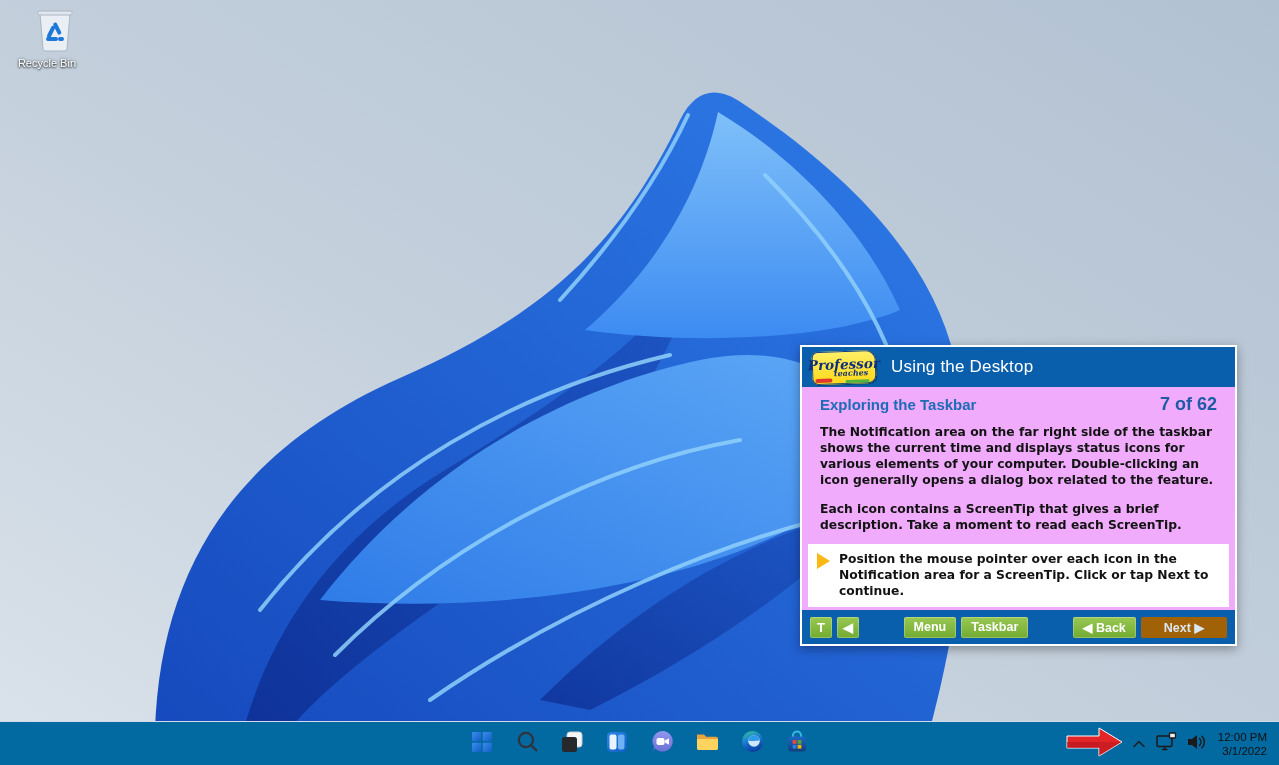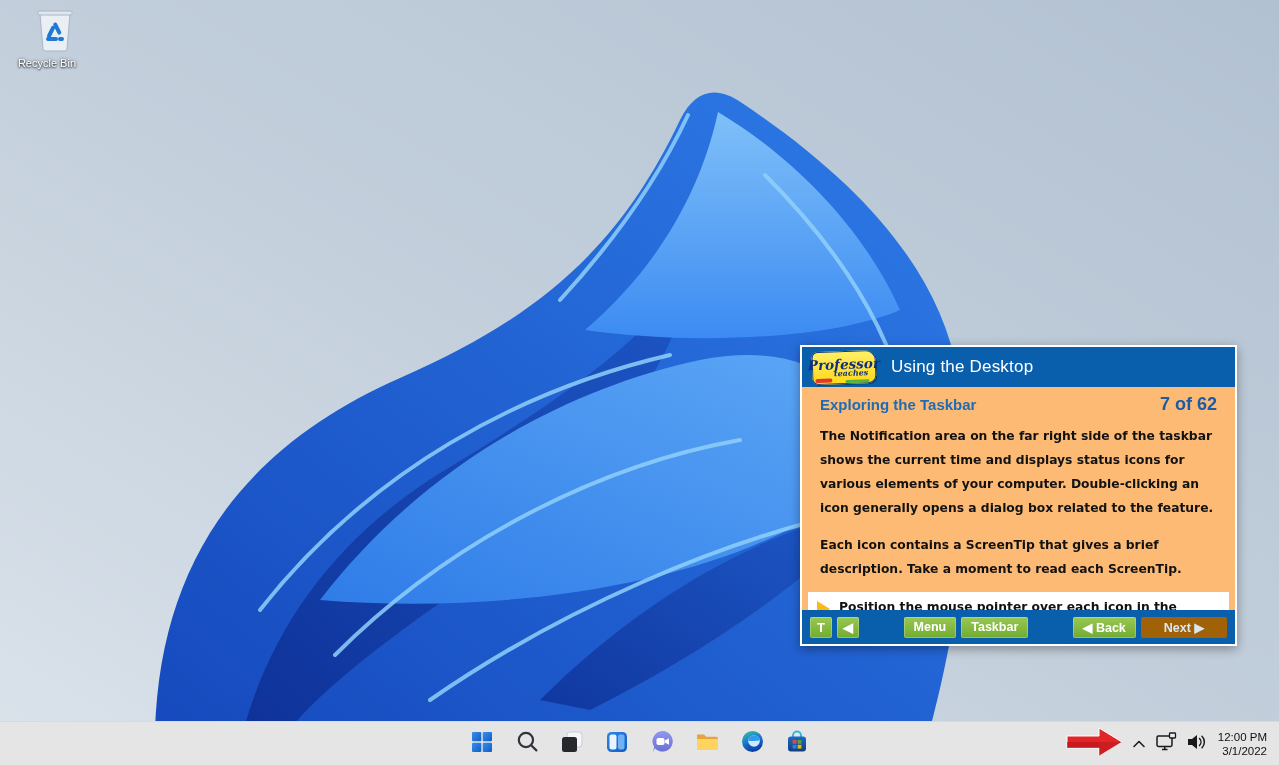--- a/index.html
+++ b/index.html
@@ -20,40 +20,40 @@
   .logo{position:relative;width:64px;height:33px;background:linear-gradient(#fff06a,#ffd817);
         border-radius:6px 10px 8px 6px;transform:rotate(-2deg);
         box-shadow:inset 0 0 0 1px #0e3a86,1px 1px 1px rgba(0,0,0,.4);
         display:flex;flex-direction:column;justify-content:center;align-items:center;flex:none;}
   .logo-line1{font-family:"DejaVu Serif",serif;font-style:italic;font-weight:bold;font-size:13.5px;color:#10307c;line-height:11px;}
   .logo-line2{font-family:"DejaVu Serif",serif;font-style:italic;font-weight:bold;font-size:8px;color:#10307c;line-height:7px;align-self:flex-end;margin-right:8px;}
   .logo-red{position:absolute;left:3px;bottom:2px;width:17px;height:4px;background:#e2382c;border-radius:2px;}
   .logo-green{position:absolute;right:7px;bottom:1px;width:24px;height:3px;background:#51b53f;border-radius:2px;}
   .dlg-title{color:#fff;font-size:17px;letter-spacing:.2px;}
 
-  .dlg-body{flex:1;background:#fdba74;padding:5px 6px 0;display:flex;flex-direction:column;overflow:hidden;}
+  .dlg-body{flex:1;background:#f0abfc;padding:5px 6px 0;display:flex;flex-direction:column;overflow:hidden;}
   .subhead{display:flex;justify-content:space-between;align-items:baseline;padding:2px 12px 0;}
   .lesson{font-size:15px;font-weight:bold;color:#1e6cb6;}
   .progress{font-size:18px;font-weight:bold;color:#1d5ba6;}
-  .dlg-p{font-family:"DejaVu Sans",sans-serif;font-size:12.3px;font-weight:bold;color:#121212;line-height:24px;padding:0 12px;margin:9px 0 0;}
+  .dlg-p{font-family:"DejaVu Sans",sans-serif;font-size:12.3px;font-weight:bold;color:#121212;line-height:16px;padding:0 12px;margin:9px 0 0;}
   .p2{margin-top:13px;}
   .callout{background:#fff;margin-top:11px;padding:7px 8px 8px 9px;display:flex;gap:9px;align-items:flex-start;}
   .callout-arrow{width:0;height:0;border-left:13px solid #fdb815;border-top:8px solid transparent;border-bottom:8px solid transparent;margin-top:2px;flex:none;}
   .callout-text{font-family:"DejaVu Sans",sans-serif;font-size:12.3px;font-weight:bold;line-height:16px;color:#121212;}
 
   .dlg-footer{height:34px;flex:none;background:#0a5fad;display:flex;align-items:center;padding:0 8px;gap:5px;}
   .spacer{flex:1;}
   .btn{border-radius:2px;font-weight:bold;color:#fff;font-size:12.5px;display:flex;align-items:center;justify-content:center;cursor:pointer;font-family:"Liberation Sans",sans-serif;}
   .btn-green{background:linear-gradient(#98c853,#72ab31);box-shadow:inset 0 0 0 1px rgba(255,255,255,.25);}
   .btn-sq{width:22px;height:21px;font-size:13px;}
   .btn-wide{height:21px;padding:0 10px;}
   .btn-next{height:21px;padding:0 23px;background:#a16207;color:#dae7f3;}
 
   
-  .taskbar{position:absolute;left:0;right:0;bottom:0;height:43px;background:#e5e5e5;border-top:1px solid #d2dbe7;}
+  .taskbar{position:absolute;left:0;right:0;bottom:0;height:43px;background:#0369a1;border-top:1px solid #d2dbe7;}
   .tb-center{position:absolute;left:50%;top:0;height:100%;transform:translateX(-50%);display:flex;align-items:center;gap:8px;}
   .tb-icon{width:37px;height:37px;display:flex;align-items:center;justify-content:center;border-radius:5px;cursor:pointer;}
   .tb-right{position:absolute;right:2px;top:0;height:100%;display:flex;align-items:center;}
   .tray-btn{height:100%;display:flex;align-items:center;padding:0 5px;cursor:pointer;}
   .red-arrow{margin-right:3px;}
   .clock{text-align:right;font-size:11.5px;color:#111;line-height:14px;padding:0 10px 0 6px;cursor:default;}
 </style>
 </head>
 <body>
 

